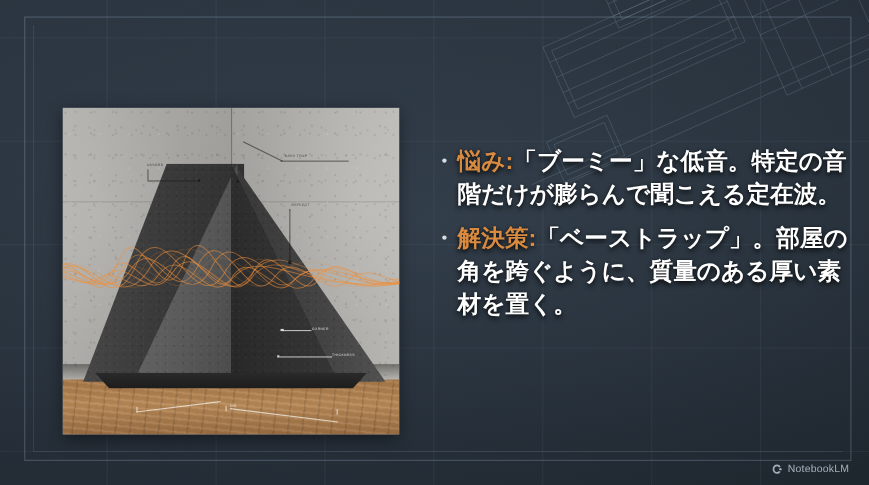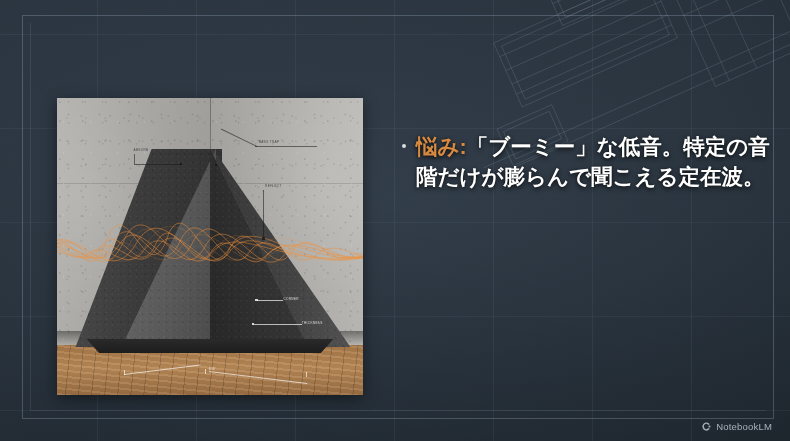--- a/index.html
+++ b/index.html
@@ -400,20 +400,23 @@
 
     </div>
   </div>
 
   <div class="bullets">
 
     <div class="bullet">
       <span class="dot"></span><span class="kw">悩み</span><span class="kw">:</span><span>「ブーミー」な低音。特定の音階だけが膨らんで聞こえる定在波。</span>
     </div>
 
+    <div class="bullet">
+      <span class="dot"></span><span class="kw">解決策</span><span class="kw">:</span><span>「ベーストラップ」。部屋の角を跨ぐように、質量のある厚い素材を置く。</span>
+    </div>
 
 
   </div>
 
   <div class="watermark">
     <svg width="11" height="11" viewBox="0 0 24 24">
       <path d="M12 3 C7 3 3 7 3 12 C3 17 7 21 12 21 C15 21 17.5 19.5 19 17 L15.5 15.5 C14.7 16.9 13.4 17.8 12 17.8 C8.9 17.8 6.4 15.2 6.4 12 C6.4 8.8 8.9 6.2 12 6.2 C13.4 6.2 14.7 7.1 15.5 8.5 L19 7 C17.5 4.5 15 3 12 3 Z" fill="rgba(215,225,235,0.72)"></path>
       <circle cx="18.5" cy="12" r="2.4" fill="rgba(215,225,235,0.72)"></circle>
     </svg>
     <span>NotebookLM</span>

